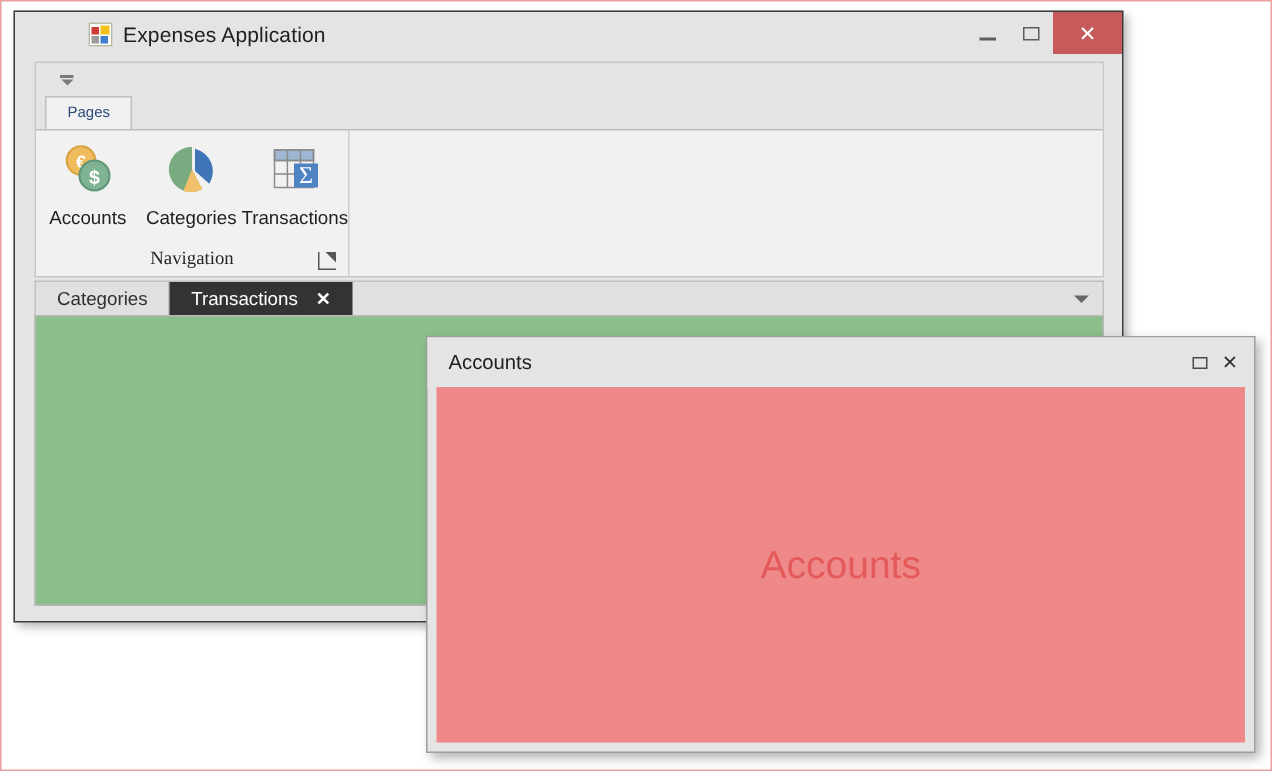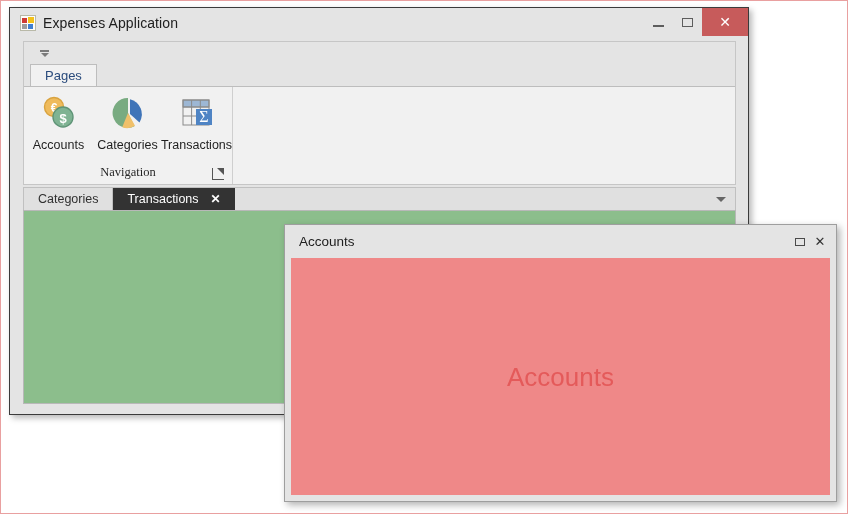--- a/index.html
+++ b/index.html
@@ -38,20 +38,21 @@
     box-sizing: border-box;
     box-shadow: 3px 3px 6px rgba(0,0,0,0.28);
   }
 
   .titlebar {
     position: relative;
     height: 30px;
     background: #e4e4e4;
     display: flex;
     align-items: center;
+    margin-left: 39px;
   }
   .app-icon {
     width: 16px;
     height: 16px;
     margin-left: 10px;
     margin-right: 7px;
     position: relative;
     flex: 0 0 auto;
   }
   .app-icon .sq {
@@ -158,21 +159,21 @@
     left: 6px;
     top: 0;
     height: 22px;
     padding: 0 14px;
     background: #f1f1f1;
     border: 1px solid #bdbdbd;
     border-bottom: none;
     box-sizing: border-box;
     display: flex;
     align-items: center;
-    font-size: 13px;
+    font-size: 10px;
     color: #2a4b7c;
   }
 
   .ribbon-body {
     position: absolute;
     left: 0;
     top: 44px;
     right: 0;
     bottom: 0;
     background: #f1f1f1;

